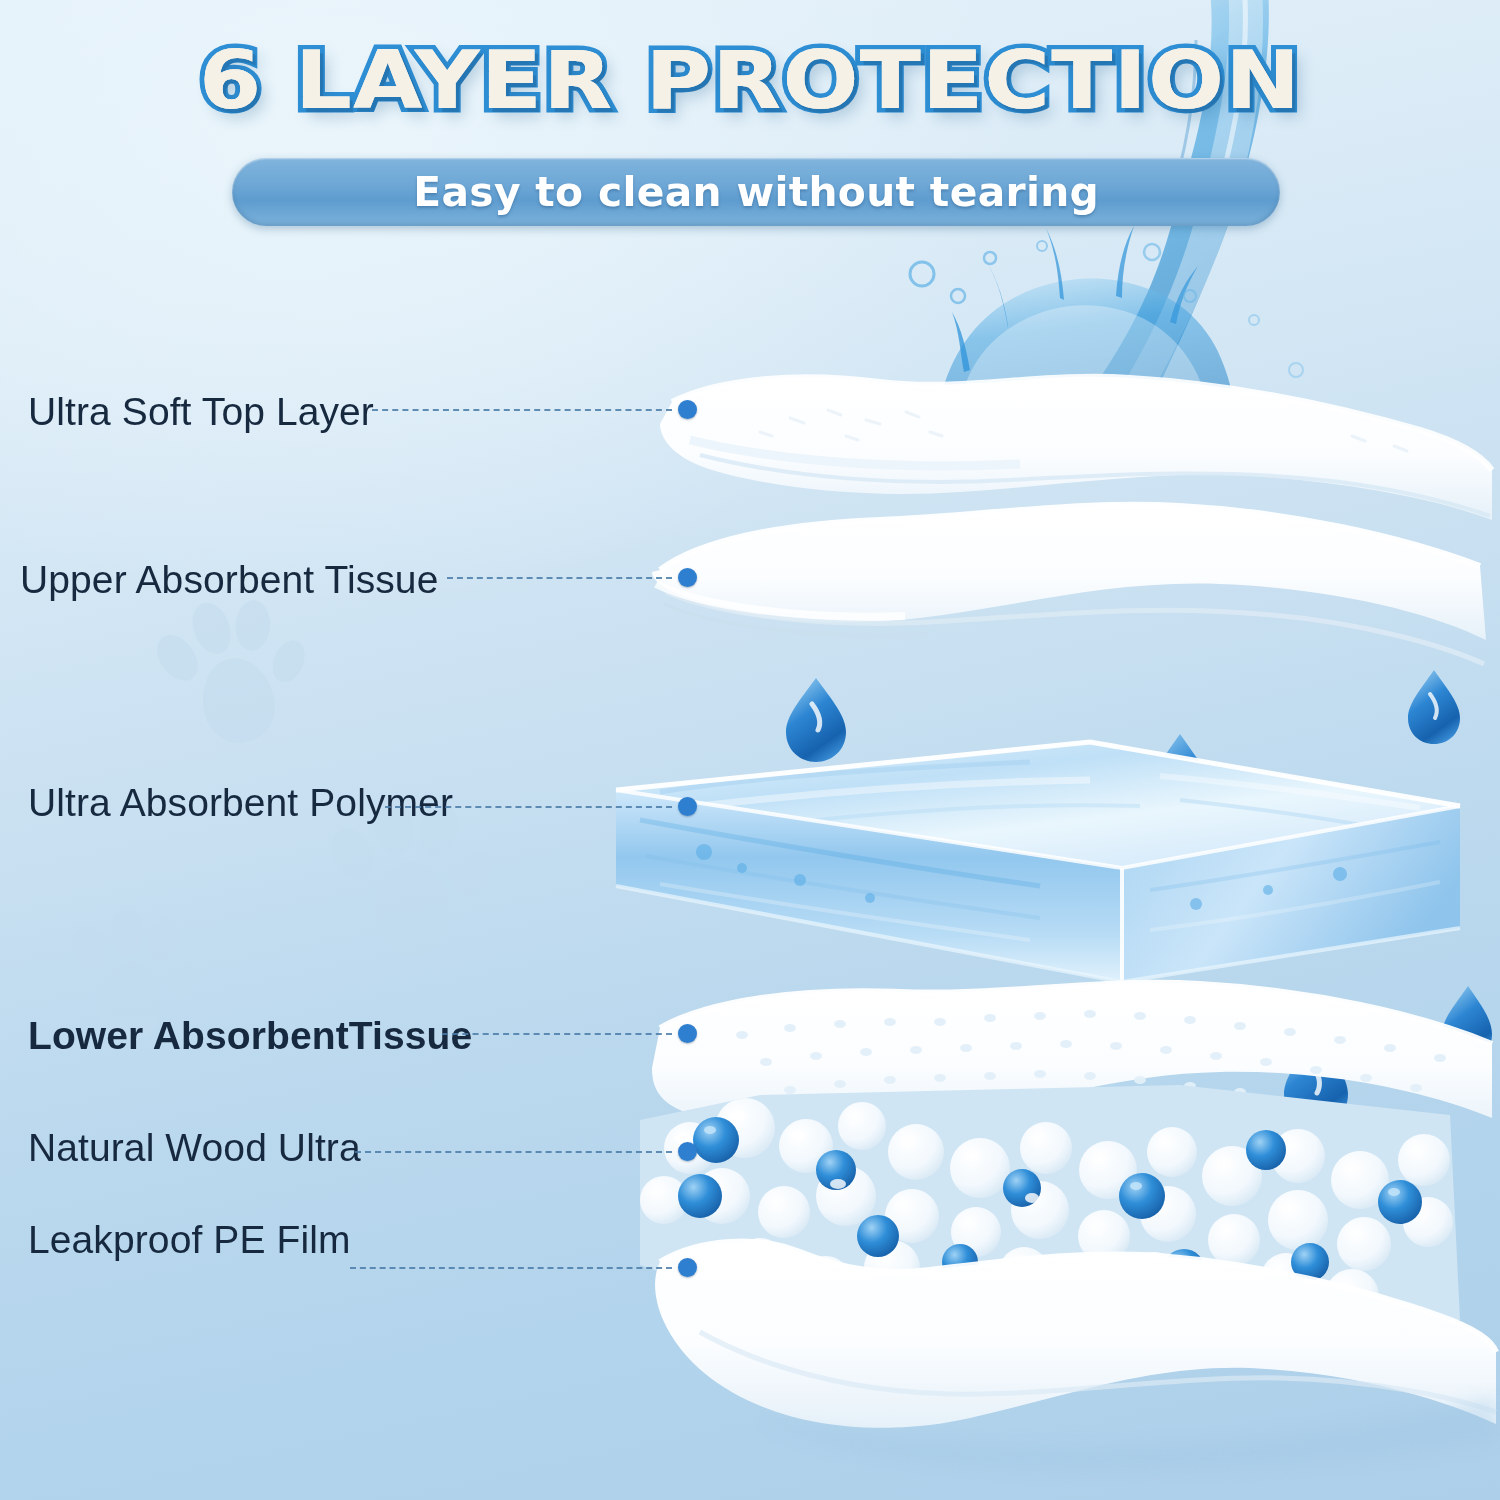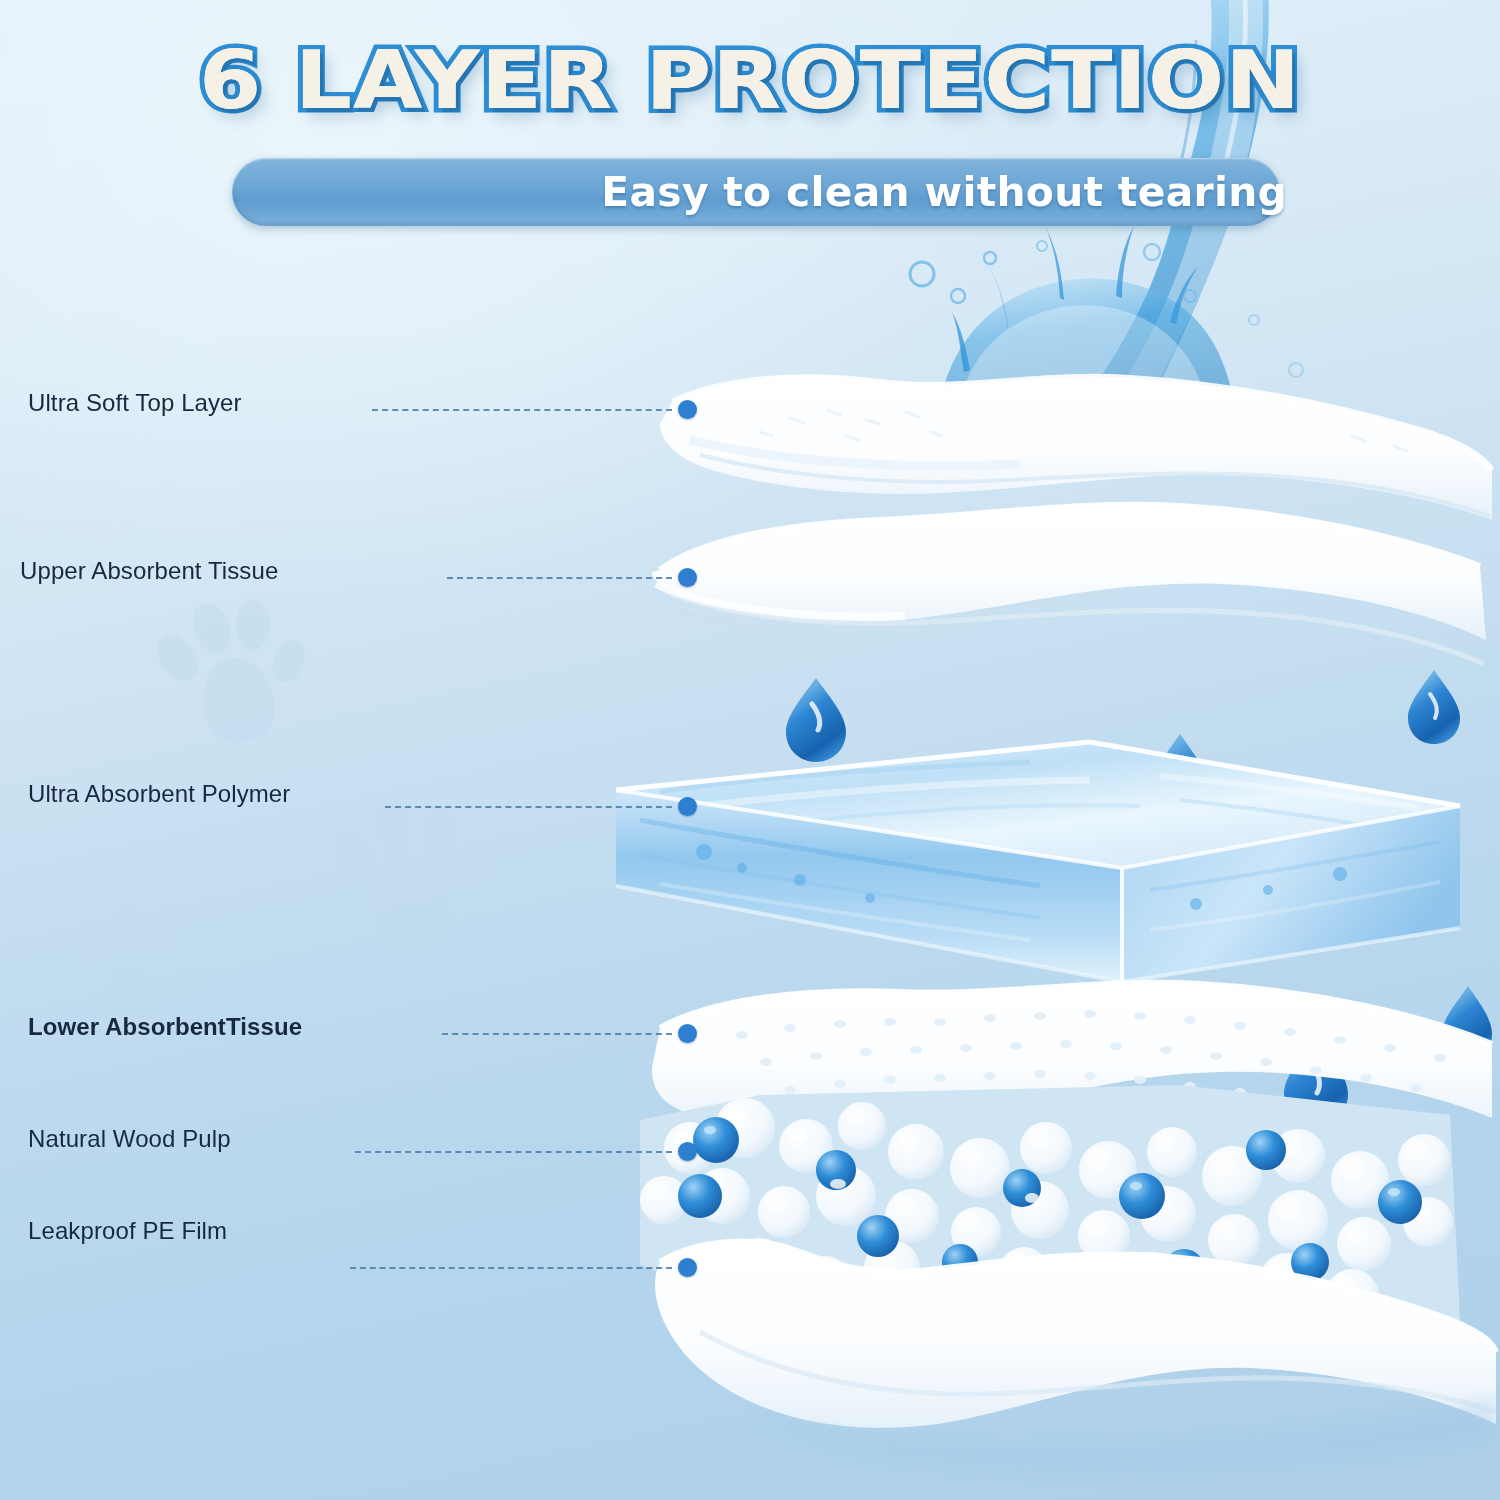--- a/index.html
+++ b/index.html
@@ -54,35 +54,35 @@
 
   
   .pill{
     position:absolute;left:232px;top:158px;width:1048px;height:68px;
     border-radius:36px;
     background:linear-gradient(180deg,#7fb4dd 0%,#6fa8d6 38%,#5e9ccf 62%,#7cb2db 100%);
     box-shadow:
       0 3px 8px rgba(40,95,140,.30),
       inset 0 1px 2px rgba(255,255,255,.55),
       inset 0 -2px 4px rgba(30,80,125,.25);
-    display:flex;align-items:center;justify-content:flex-end;
+    display:flex;align-items:center;justify-content:center;
   }
   .pill-text{
     font-family:"DejaVu Sans", sans-serif;
     font-weight:bold;font-size:40px;color:#ffffff;letter-spacing:.3px;
     transform:scaleX(1.02);
     text-shadow:0 2px 3px rgba(35,85,130,.40);
     white-space:nowrap;
   }
 
   
   .label{
     position:absolute;
     font-family:"Liberation Sans", sans-serif;
-    font-size:24px;font-weight:500;color:#16293f;
+    font-size:39px;font-weight:500;color:#16293f;
     white-space:pre;line-height:1.22;
     letter-spacing:.1px;
   }
   .leader{
     position:absolute;height:0;
     border-top:2px dashed #4a7ca8;
     opacity:.85;
   }
   .dot{
     position:absolute;width:19px;height:19px;border-radius:50%;
@@ -461,21 +461,21 @@
   <div class="dot" style="left:678px;top:568px;"></div>
 
   <div class="label" style="left:28px;top:757px;margin-top:22px;">Ultra Absorbent Polymer</div>
   <div class="leader" style="left:385px;top:806px;width:287px;"></div>
   <div class="dot" style="left:678px;top:797px;"></div>
 
   <div class="label" style="left:28px;top:1012px;font-weight:bold;">Lower AbsorbentTissue</div>
   <div class="leader" style="left:442px;top:1033px;width:230px;"></div>
   <div class="dot" style="left:678px;top:1024px;"></div>
 
-  <div class="label" style="left:28px;top:1124px;">Natural Wood Pulp</div>
+  <div class="label" style="left:28px;top:1124px;">Natural Wood Ultra</div>
   <div class="leader" style="left:355px;top:1151px;width:317px;"></div>
   <div class="dot" style="left:678px;top:1142px;"></div>
 
   <div class="label" style="left:28px;top:1216px;">Leakproof PE Film</div>
   <div class="leader" style="left:350px;top:1267px;width:322px;"></div>
   <div class="dot" style="left:678px;top:1258px;"></div>
 
 </div>
 
 </body></html>

